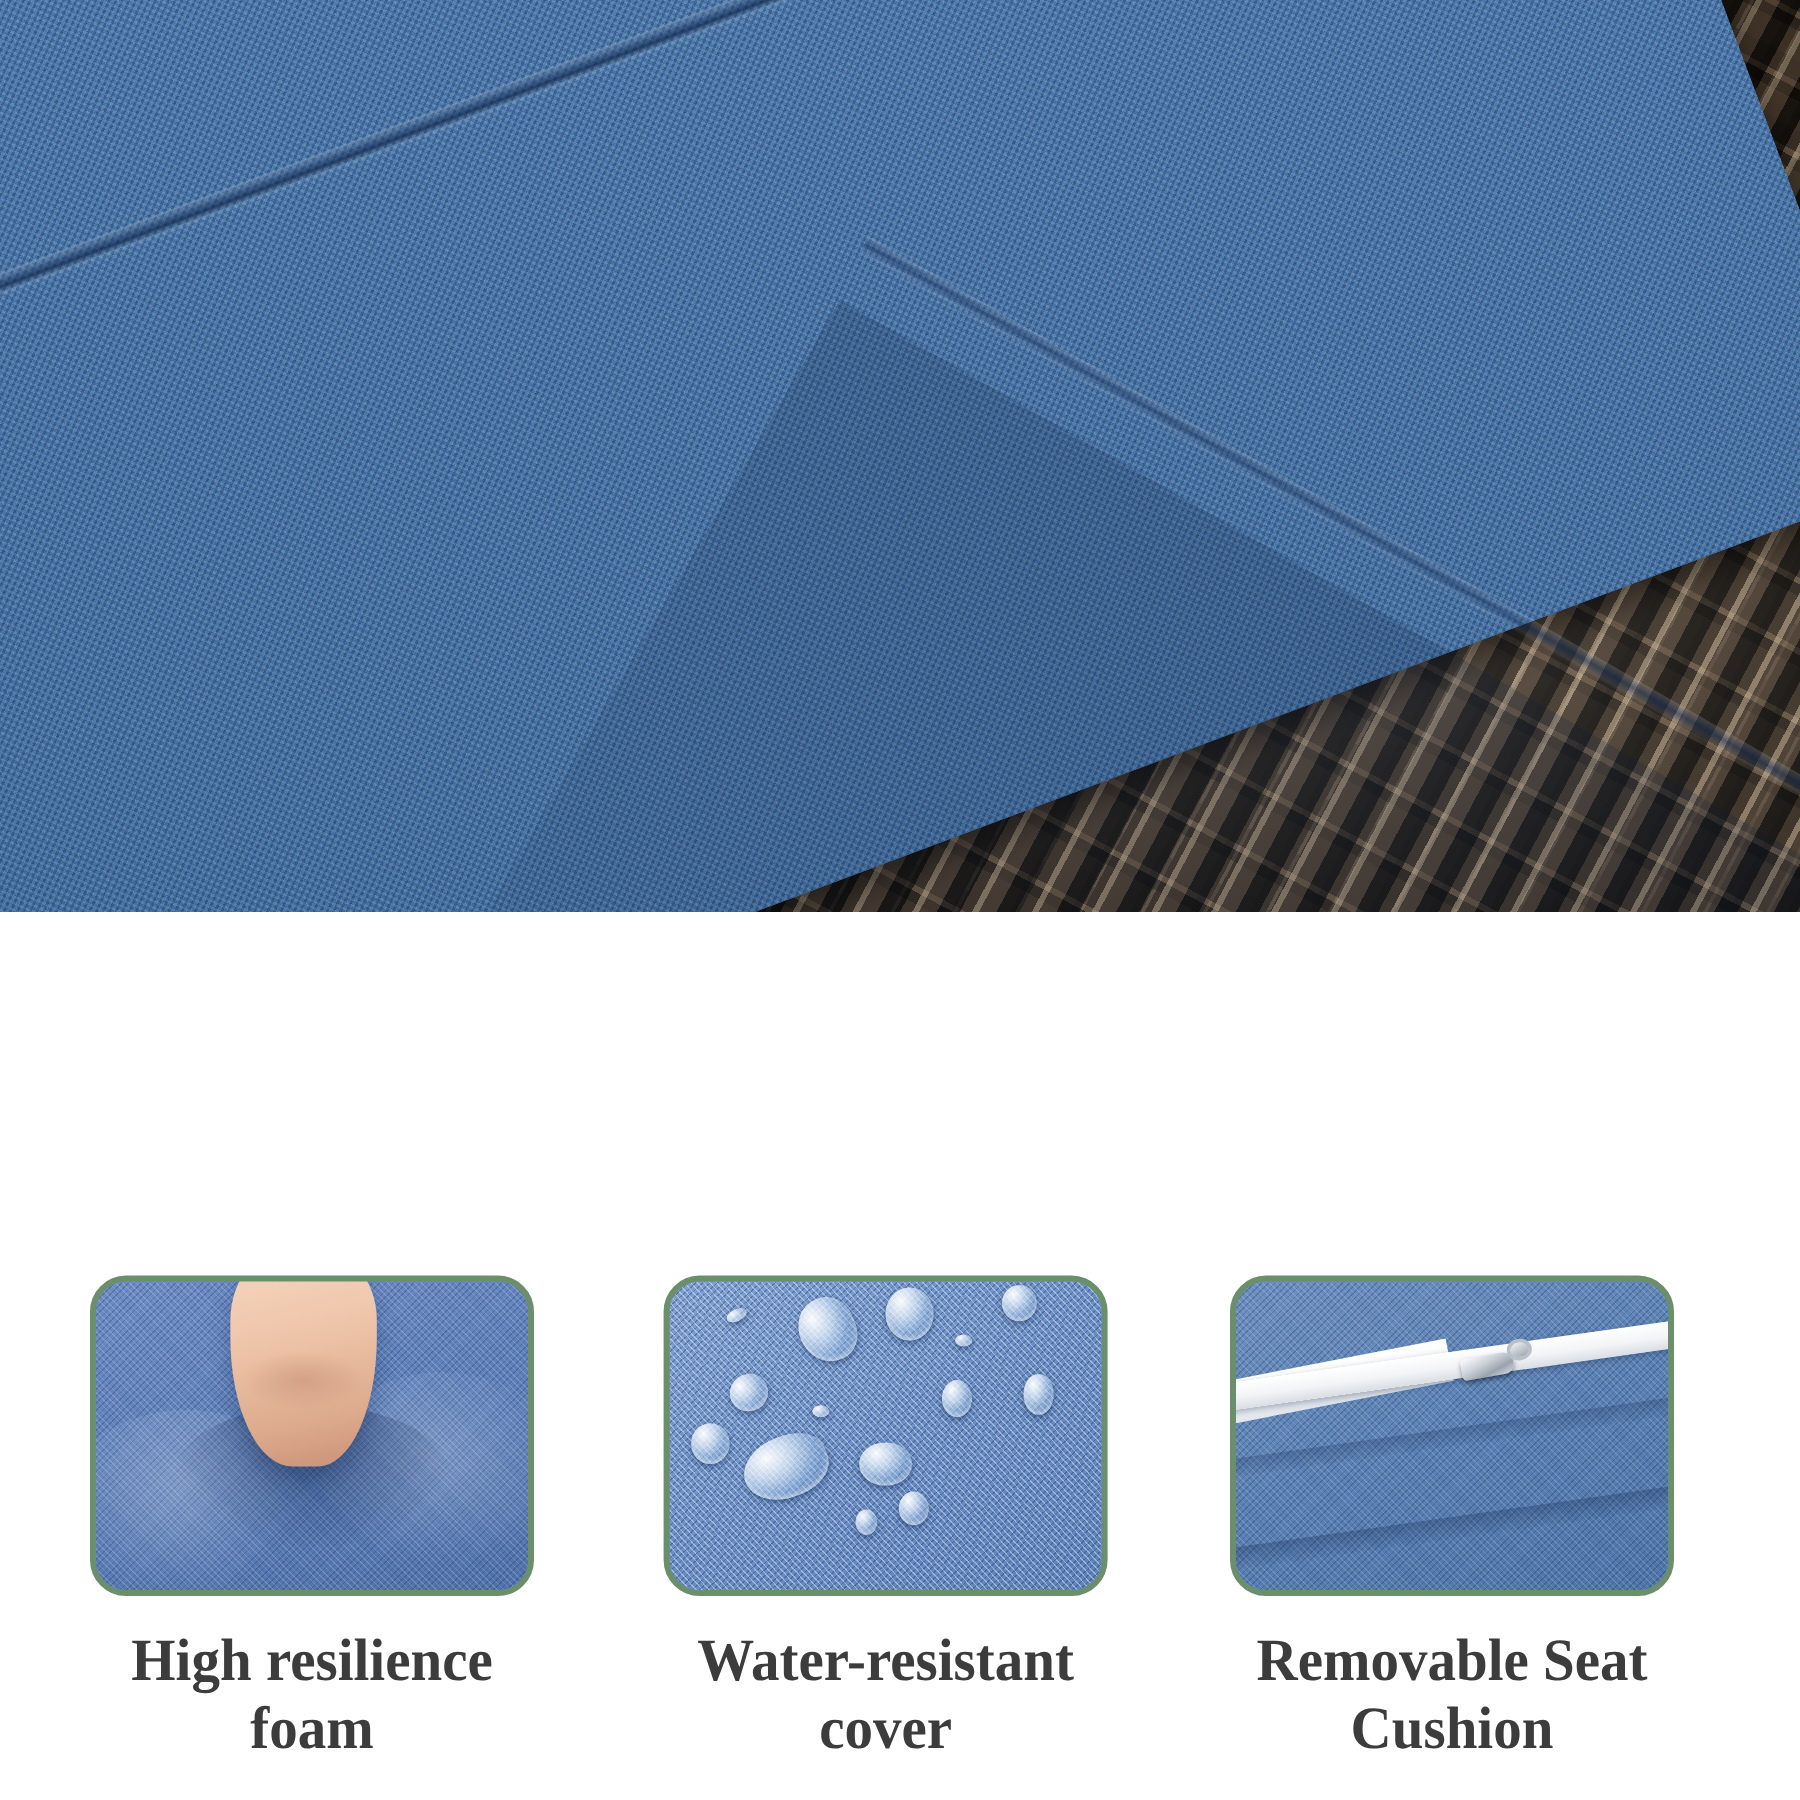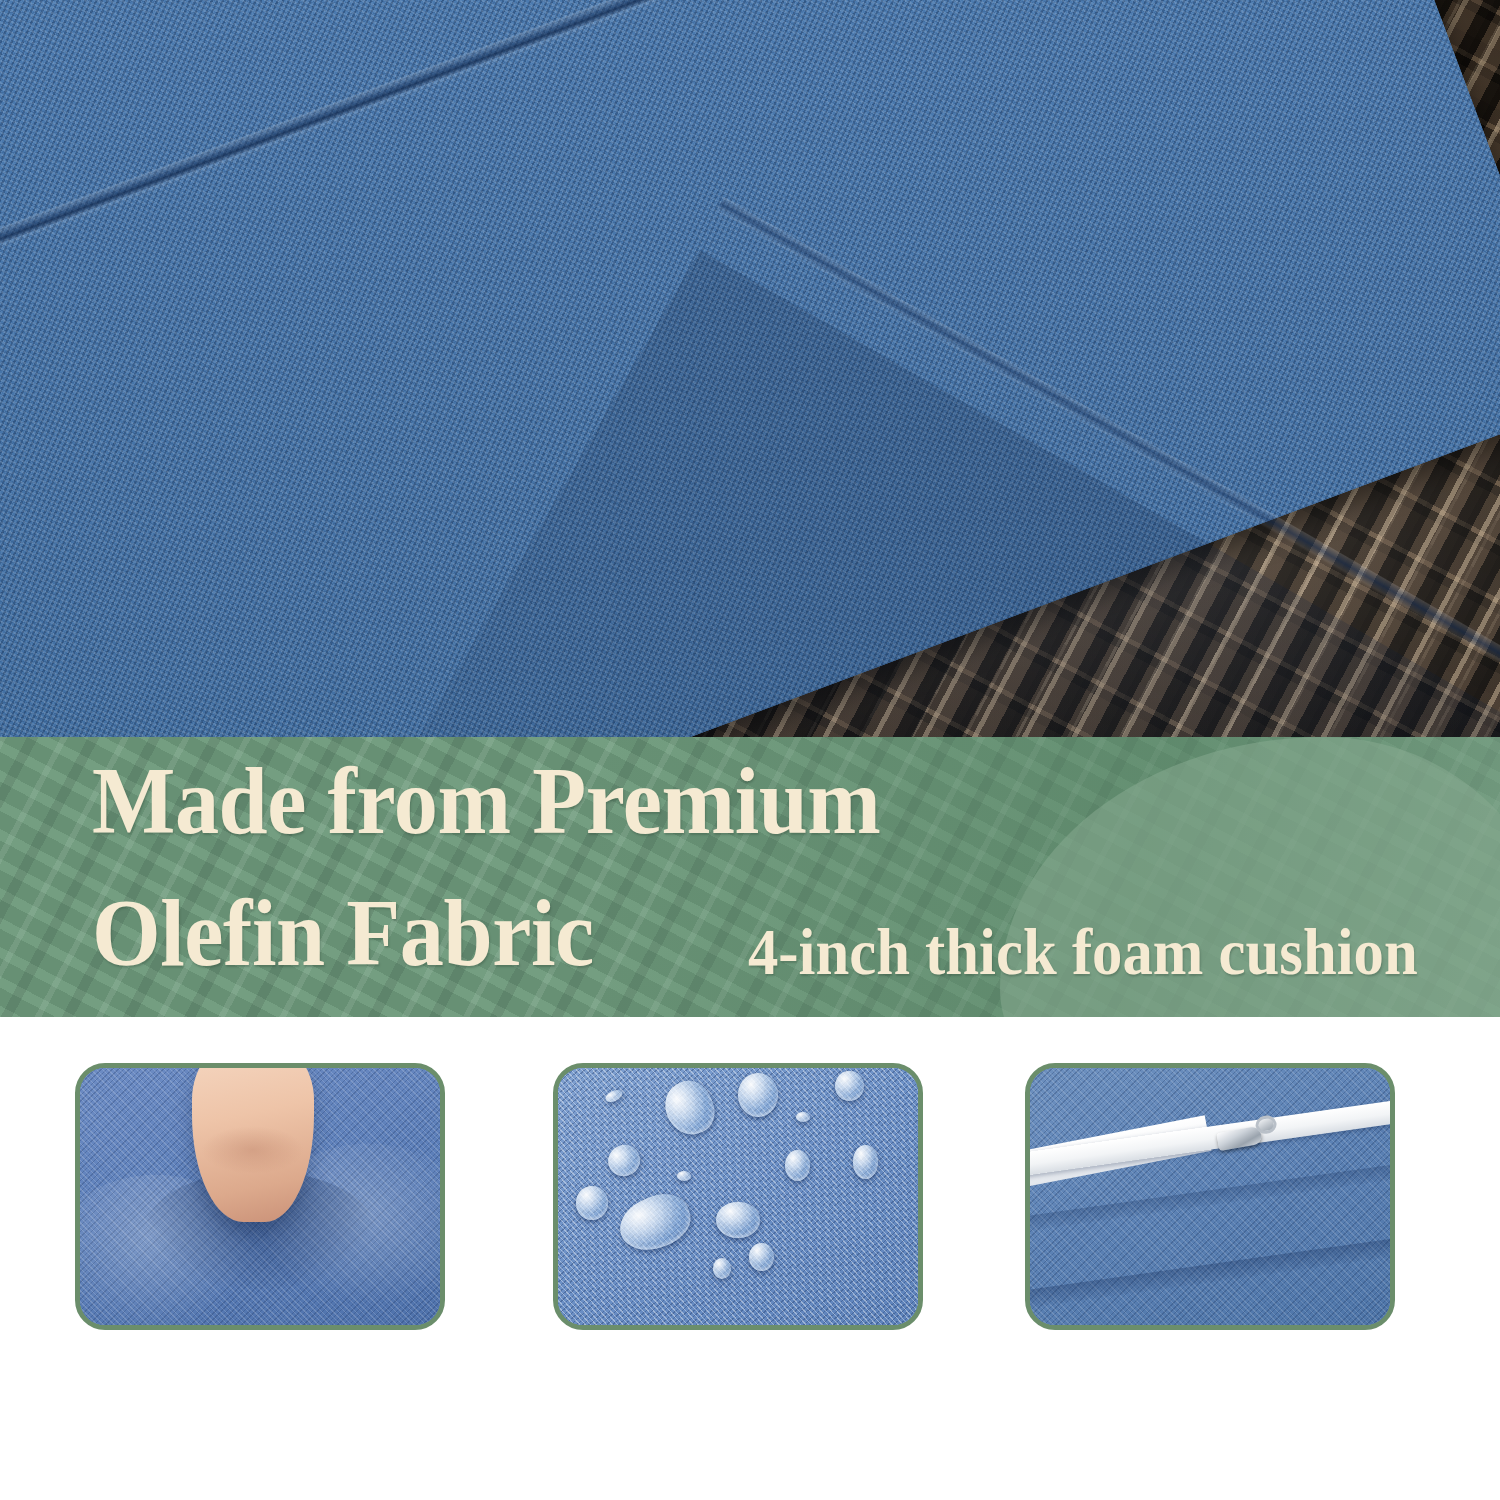--- a/index.html
+++ b/index.html
@@ -307,30 +307,20 @@
 <div class="page">
 
   <div class="hero">
     <div class="wicker"></div>
     <div class="cushion"></div>
     <div class="cushion-flank"></div>
     <div class="seam"></div>
     <div class="seam2"></div>
   </div>
 
-  <div class="banner">
-    <div class="banner-tex"></div>
-    <div class="banner-tex2"></div>
-    <div class="banner-blob"></div>
-    <div class="banner-inner">
-      <div class="headline l1">Made from Premium</div>
-      <div class="headline l2">Olefin Fabric</div>
-      <div class="subhead">4-inch thick foam cushion</div>
-    </div>
-  </div>
 
   <div class="features">
     <div class="card-row">
 
       <div class="card c1">
         <div class="card-media">
           <div class="m-foam">
             <div class="bulge-l"></div>
             <div class="bulge-r"></div>
             <div class="dent"></div>
@@ -371,14 +361,28 @@
               <div class="body"></div>
               <div class="ring"></div>
             </div>
           </div>
         </div>
       </div>
 
     </div>
   </div>
 
+  <div class="captions">
+    <div class="caption k1">
+      <span>High resilience</span>
+      <span>foam</span>
+    </div>
+    <div class="caption k2">
+      <span>Water-resistant</span>
+      <span>cover</span>
+    </div>
+    <div class="caption k3">
+      <span>Removable Seat</span>
+      <span>Cushion</span>
+    </div>
+  </div>
 
 </div>
 
 </body></html>

